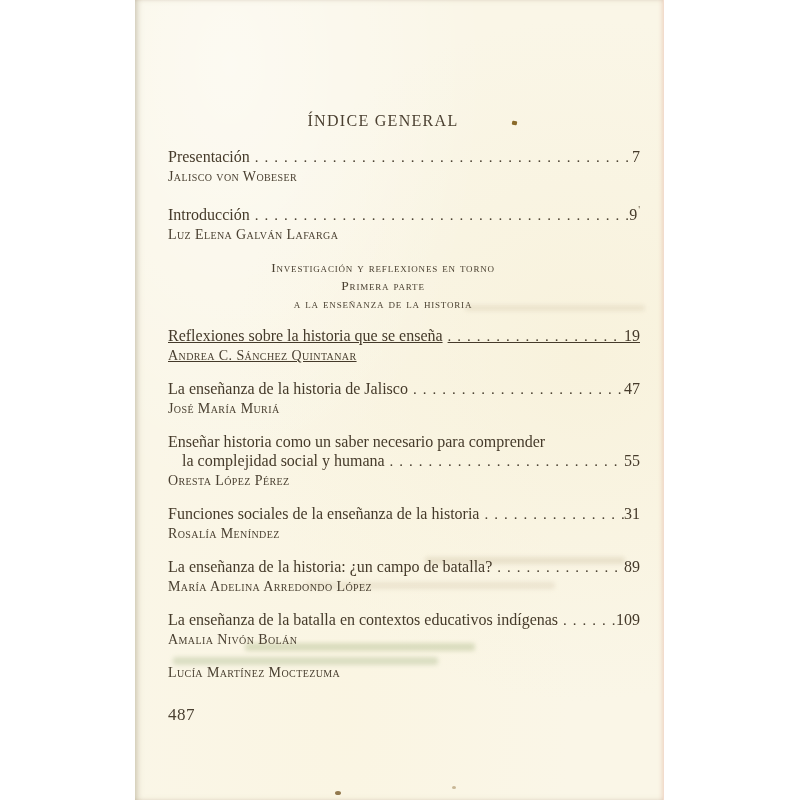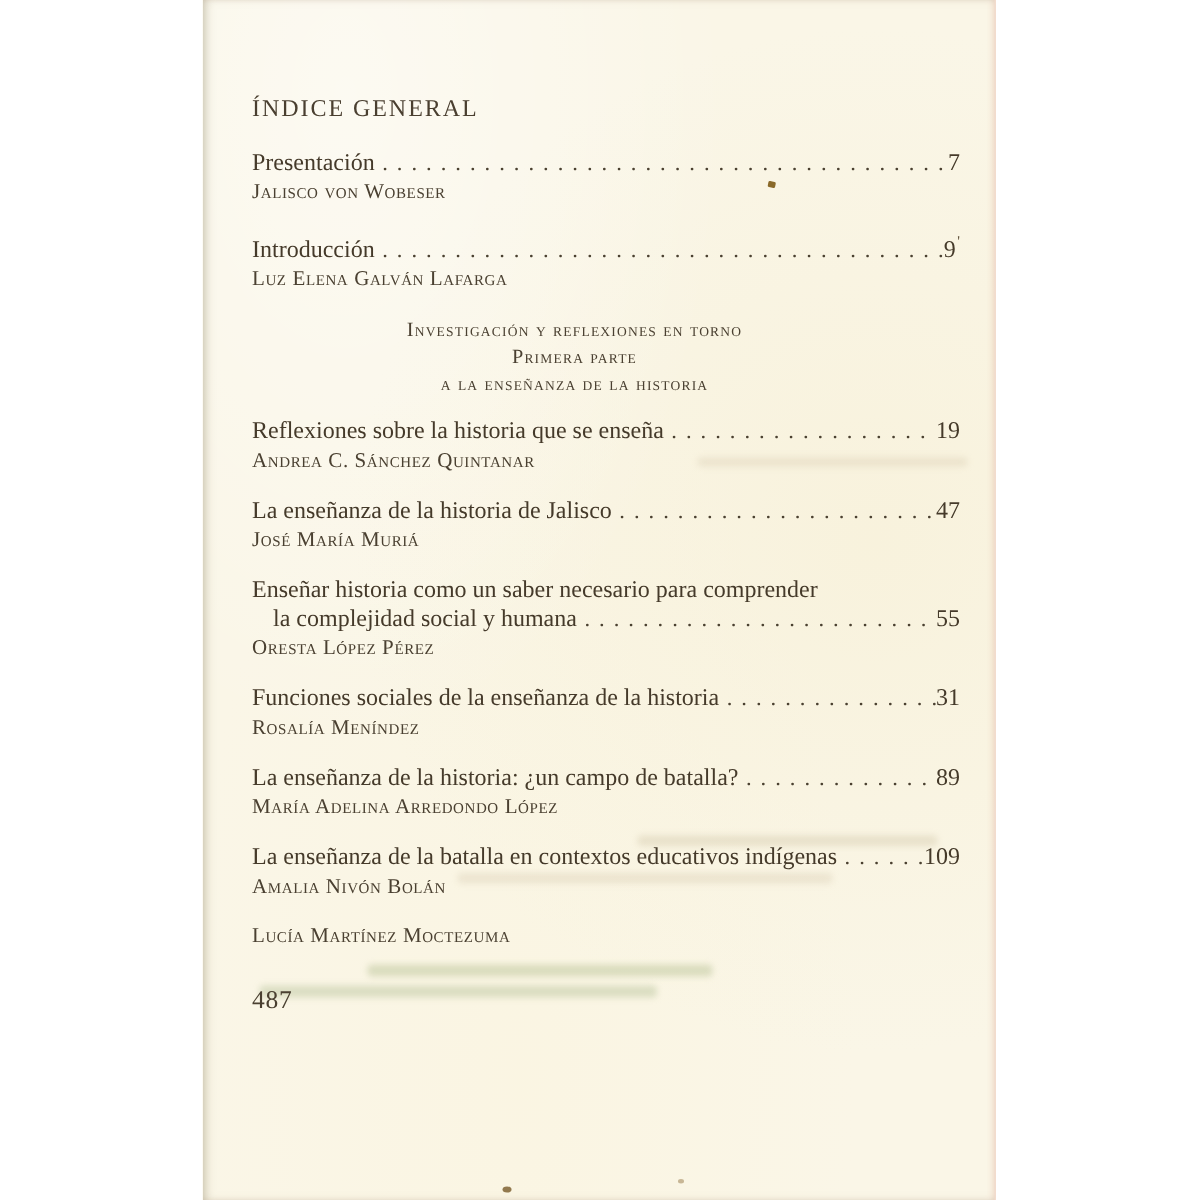--- a/index.html
+++ b/index.html
@@ -33,22 +33,23 @@
   
   .column {
     position: absolute;
     left: 33px;
     top: 0;
     width: 472px;
     color: #453a2a;
   }
 
   .main-title {
-    margin-top: 64px;
+    margin-top: 112px;
     margin-right: 42px;
+    text-align: center;
     font-size: 16px;
     line-height: 17px;
     letter-spacing: 1.3px;
     color: #4a3f30;
   }
 
   .entry { margin-bottom: 14px; }
   .fm-entry-1 { margin-top: 18px; }
   .fm-entry-2 { margin-bottom: 15px; }
 
@@ -93,21 +94,21 @@
   .part-heading {
     margin-top: 15px;
     margin-right: 42px;
     text-align: center;
     font-variant: small-caps;
     font-size: 13.5px;
     line-height: 18px;
     letter-spacing: 0.8px;
     color: #4a4031;
   }
-  .part-heading + .entry { margin-top: 13px; }
+  .part-heading + .entry { margin-top: 13px; text-decoration: underline; }
 
   .folio {
     margin-top: 23px;
     margin-right: 82px;
     text-align: left;
     font-size: 17px;
     letter-spacing: 0.5px;
     color: #4a4031;
   }
 

